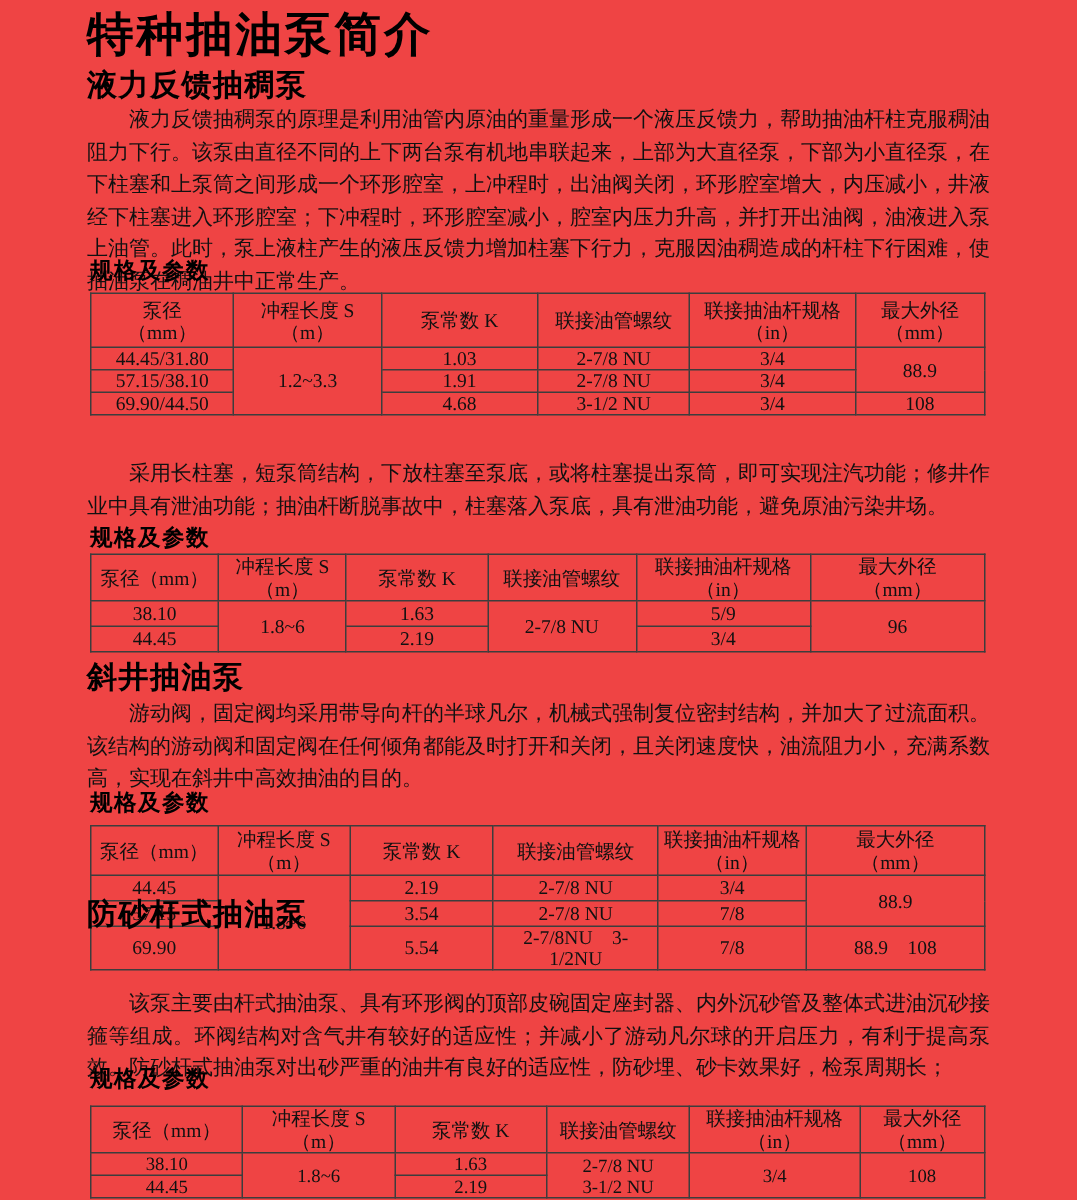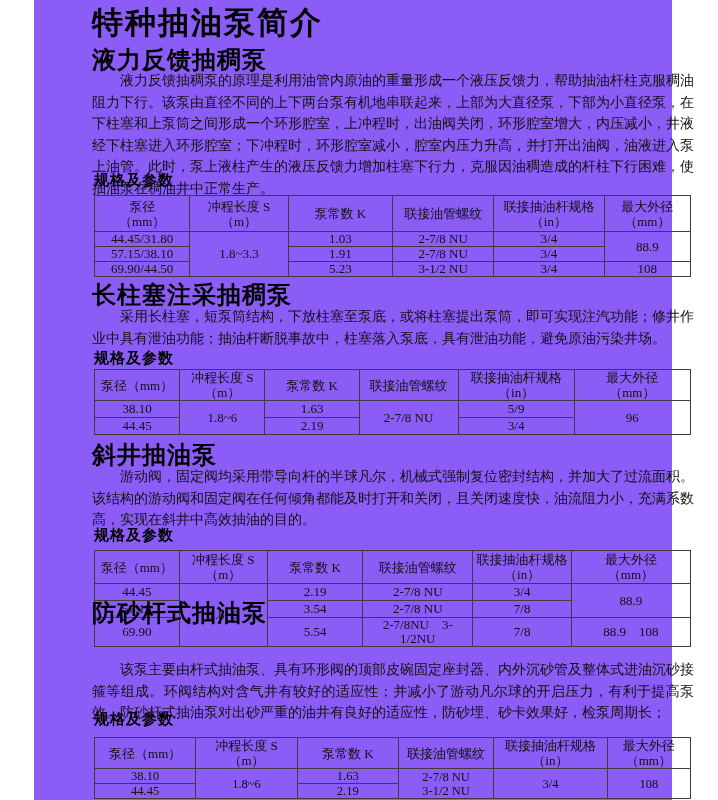--- a/index.html
+++ b/index.html
@@ -6,36 +6,35 @@
   html, body { background: #ffffff; }
   body {
     font-family: "Liberation Serif", "DejaVu Serif", serif;
     color: #000000;
     width: 718px;
     height: 800px;
     overflow: hidden;
   }
   #page {
     position: relative;
-    width: 638px;
+    width: 718px;
     height: 800px;
-    background: #8b5cf6;
-    margin-left: 34px;
+    background: #ef4444;
   }
   .abs { position: absolute; }
   .doc-title {
     left: 58px; top: 4px;
     font-size: 31px;
     font-weight: bold;
     letter-spacing: 2px;
     line-height: 1.25;
   }
   .sec-heading {
     left: 58px;
-    font-size: 24px;
+    font-size: 20px;
     font-weight: bold;
     letter-spacing: 1px;
     line-height: 1.25;
   }
   .sec-para {
     left: 58px;
     width: 602px;
     font-size: 14px;
     line-height: 21.6px;
     text-align: justify;
@@ -129,43 +128,42 @@
           </th>
         <th>
             <div>最大外径</div>
             <div>（mm）</div>
           </th>
       </tr>
     </thead>
     <tbody>
       <tr>
         <td>44.45/31.80</td>
-        <td rowspan="3">1.8~3.3</td>
+        <td rowspan="3">1.2~3.3</td>
         <td>1.03</td>
         <td>2-7/8 NU</td>
         <td>3/4</td>
         <td rowspan="2">88.9</td>
       </tr>
       <tr>
         <td>57.15/38.10</td>
         <td>1.91</td>
         <td>2-7/8 NU</td>
         <td>3/4</td>
       </tr>
       <tr>
         <td>69.90/44.50</td>
-        <td>5.23</td>
+        <td>4.68</td>
         <td>3-1/2 NU</td>
         <td>3/4</td>
         <td>108</td>
       </tr>
     </tbody>
   </table>
 
-  <h2 id="s2-heading" class="abs sec-heading">长柱塞注采抽稠泵</h2>
   <p id="s2-para" class="abs sec-para">采用长柱塞，短泵筒结构，下放柱塞至泵底，或将柱塞提出泵筒，即可实现注汽功能；修井作业中具有泄油功能；抽油杆断脱事故中，柱塞落入泵底，具有泄油功能，避免原油污染井场。</p>
   <h3 id="s2-spec" class="abs spec-heading">规格及参数</h3>
   <table id="s2-table" class="abs spec t2">
     <colgroup>
       <col style="width:14.3%">
         <col style="width:14.3%">
         <col style="width:15.8%">
       <col style="width:16.6%">
         <col style="width:19.5%">
         <col style="width:19.5%">

